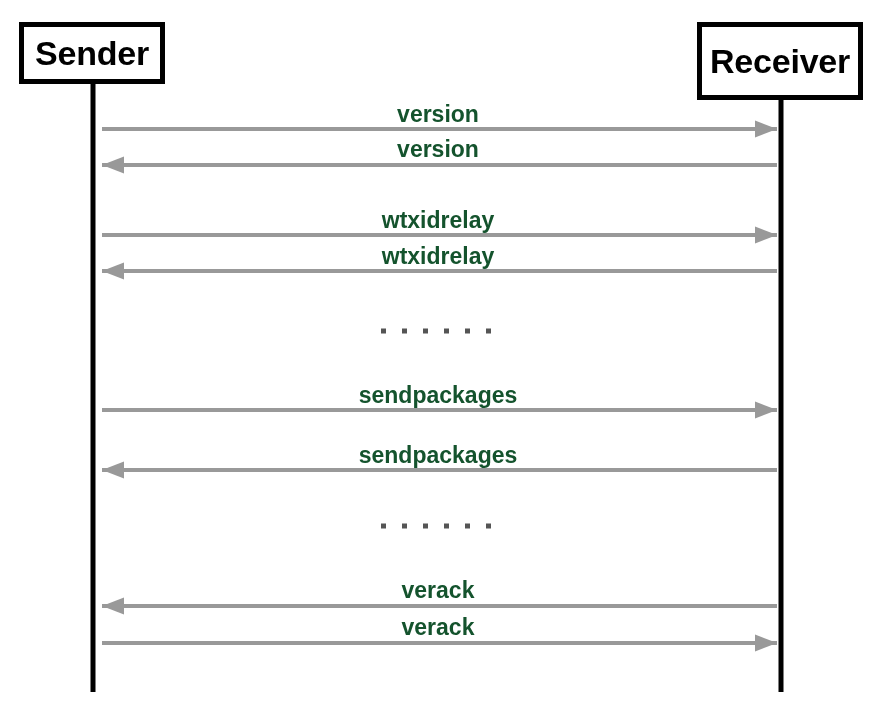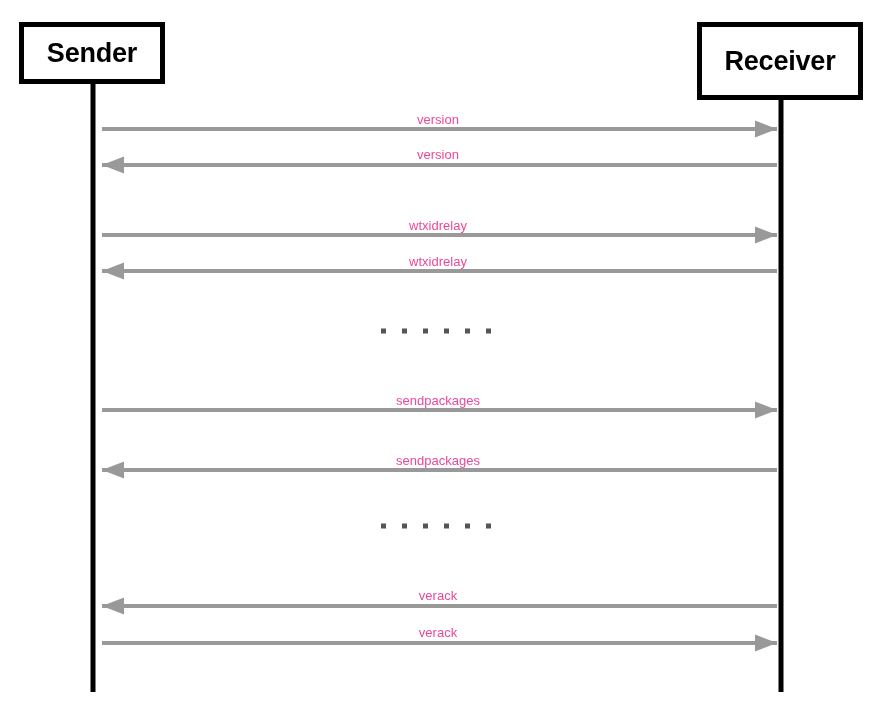--- a/index.html
+++ b/index.html
@@ -29,44 +29,44 @@
     box-sizing: border-box;
     background: #ffffff;
     border: 5px solid #000000;
     display: flex;
     align-items: center;
     justify-content: center;
   }
   .actor-label {
     font-family: "Liberation Sans", sans-serif;
     font-weight: bold;
-    font-size: 27px;
+    font-size: 34px;
     color: #000000;
     letter-spacing: -0.2px;
     line-height: 1;
     white-space: nowrap;
   }
   #actor-sender-box {
     left: 19px;
     top: 22px;
     width: 146px;
     height: 62px;
   }
   #actor-receiver-box {
     left: 697px;
     top: 22px;
     width: 166px;
     height: 78px;
   }
   .msg-label {
     position: absolute;
     font-family: "Liberation Sans", sans-serif;
-    font-weight: normal;
-    font-size: 13px;
-    color: #ec4899;
+    font-weight: bold;
+    font-size: 23px;
+    color: #14532d;
     white-space: nowrap;
     transform: translate(-50%, -100%);
     line-height: 1;
   }
   .dots-row {
     position: absolute;
     transform: translate(-50%, -50%);
     display: flex;
     gap: 16px;
     align-items: center;

